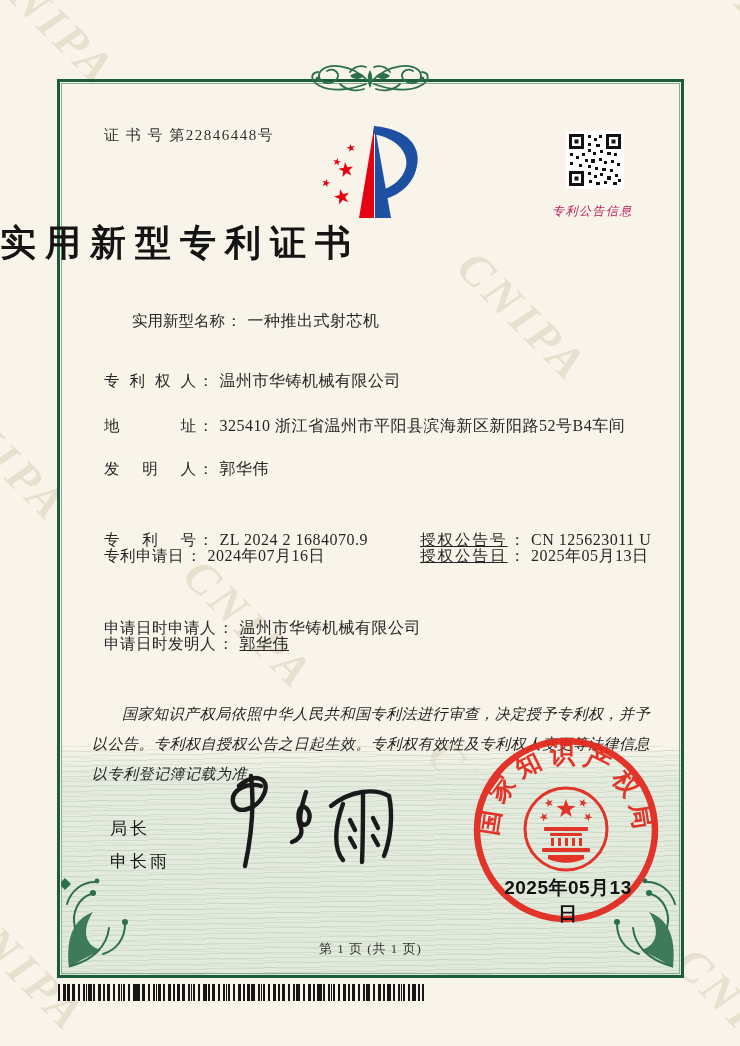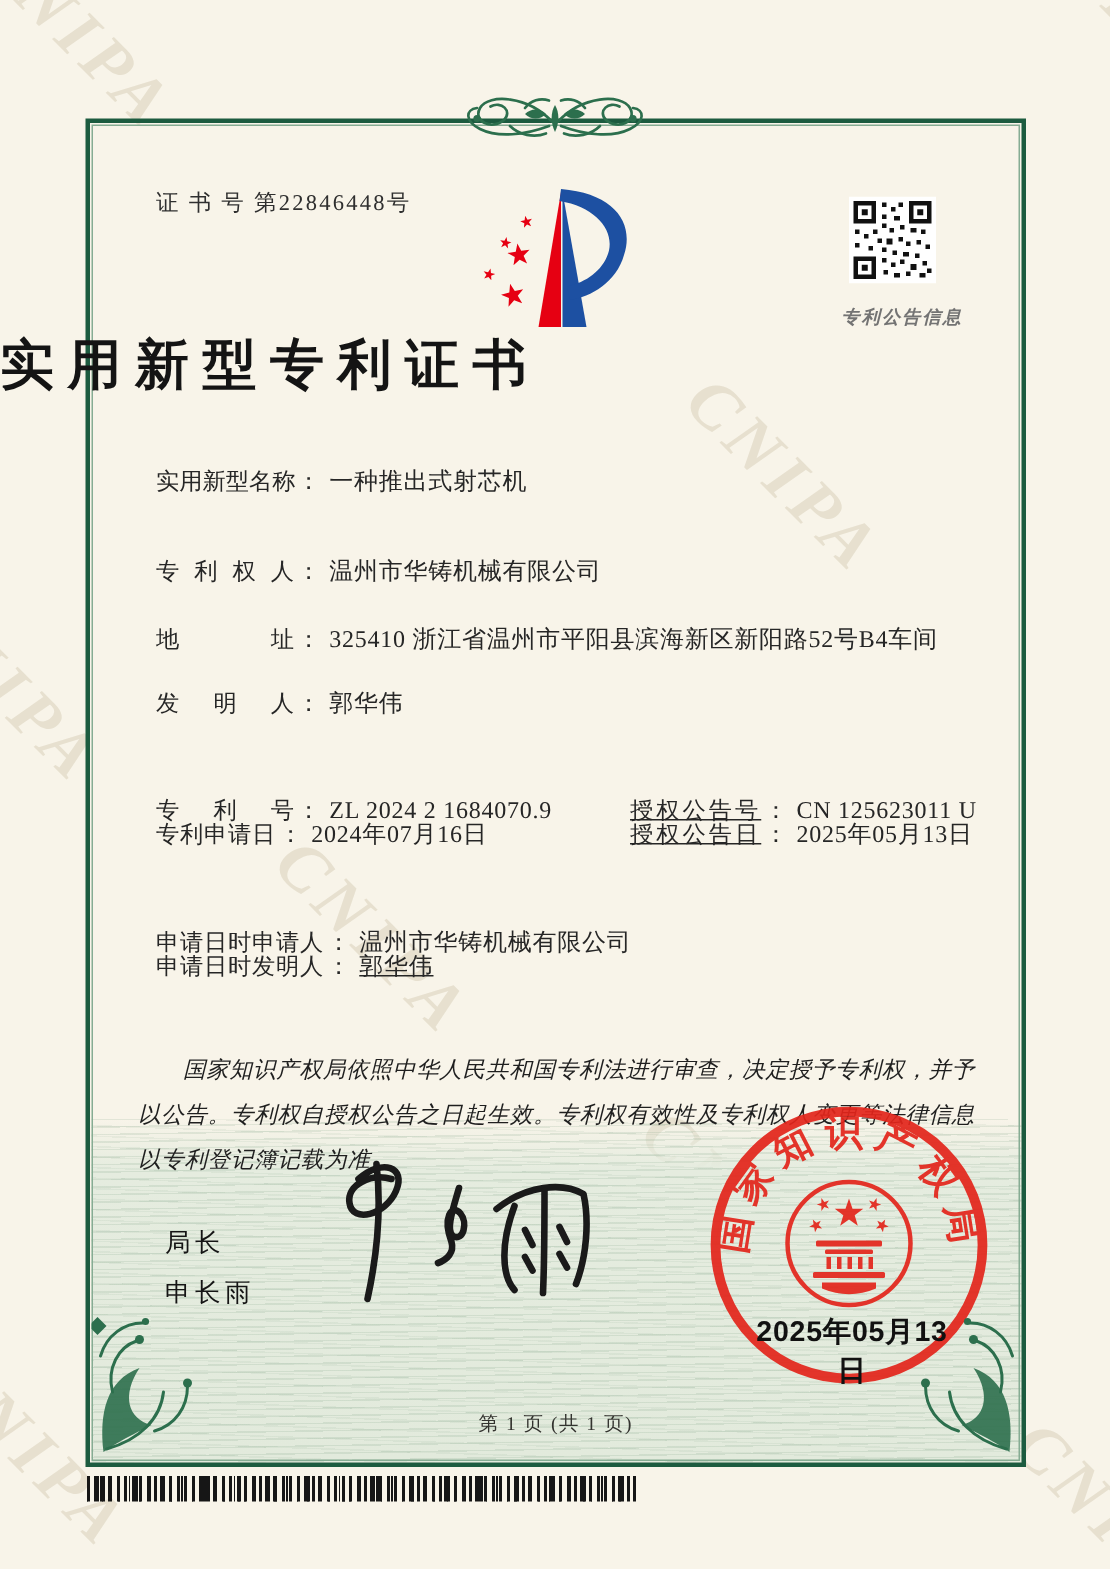--- a/index.html
+++ b/index.html
@@ -34,22 +34,22 @@
     position:absolute; left:1px; top:1px; right:1px; bottom:1px;
     border:1px solid #86ac93;
   }
   .content { position:absolute; z-index:4; left:0; top:0; width:592px; height:1046px; }
 
   .cert-no { position:absolute; left:104px; top:126px; font-size:15px; letter-spacing:1.5px; color:#2f2f2f; }
 
   .logo { position:absolute; left:313px; top:114px; width:116px; height:108px; }
   .qr   { position:absolute; left:566px; top:131px; width:58px; height:58px; }
   .qr-caption {
-    position:absolute; left:552px; top:203px; width:90px; text-align:right;
-    font-size:12px; font-style:italic; color:#737373; letter-spacing:1.5px;font-weight:bold;
+    position:absolute; left:552px; top:203px; width:90px; text-align:left;
+    font-size:12px; font-style:italic; color:#be185d; letter-spacing:1.5px;
   }
   .title {
     position:absolute; left:0; top:219px; width:740px; text-align:left;
     font-size:36px; font-weight:700; letter-spacing:9px; color:#141414;
   }
 
   
   .frow { position:absolute; left:104px; font-size:16px; color:#262626; white-space:nowrap; }
   .flabel {
     display:inline-block; width:92px; font-size:15.5px; vertical-align:baseline;
@@ -224,21 +224,21 @@
           <rect x="30" y="51" width="4" height="3"></rect>
           <rect x="38" y="50" width="3" height="3"></rect>
         <rect x="47" y="51" width="4" height="3"></rect>
           <rect x="52" y="48" width="3" height="3"></rect>
       </g>
     </svg>
     <div class="qr-caption">专利公告信息</div>
 
     <div class="title">实用新型专利证书</div>
 
-    <div class="frow" style="top:311px;">
+    <div class="frow" style="top:311px;margin-left:28px;">
       <span class="flabel">实用新型名称</span><span class="fcolon">：</span><span class="fvalue">一种推出式射芯机</span>
     </div>
     <div class="frow" style="top:371px;">
       <span class="flabel">专利权人</span><span class="fcolon">：</span><span class="fvalue">温州市华铸机械有限公司</span>
     </div>
     <div class="frow" style="top:416px;">
       <span class="flabel">地址</span><span class="fcolon">：</span><span class="fvalue">325410 浙江省温州市平阳县滨海新区新阳路52号B4车间</span>
     </div>
     <div class="frow" style="top:459px;">
       <span class="flabel">发明人</span><span class="fcolon">：</span><span class="fvalue">郭华伟</span>

